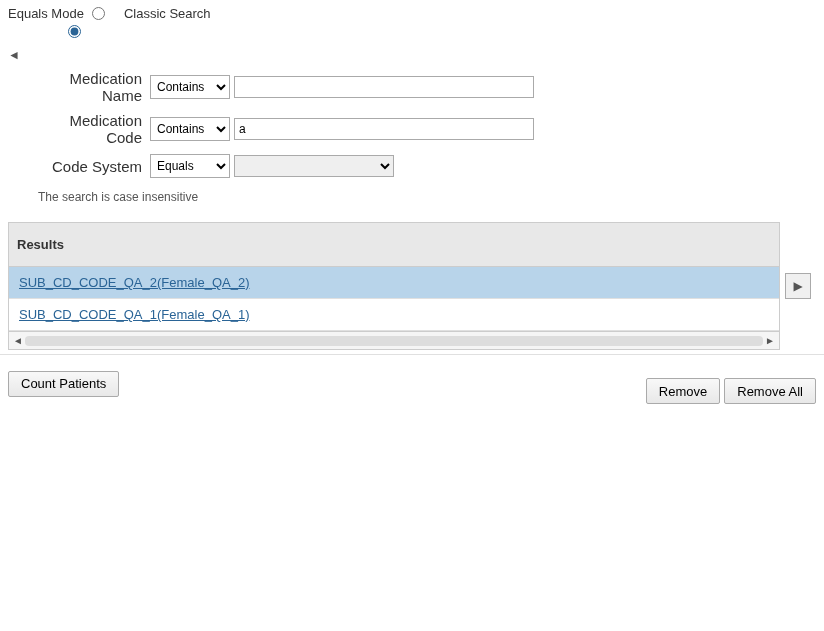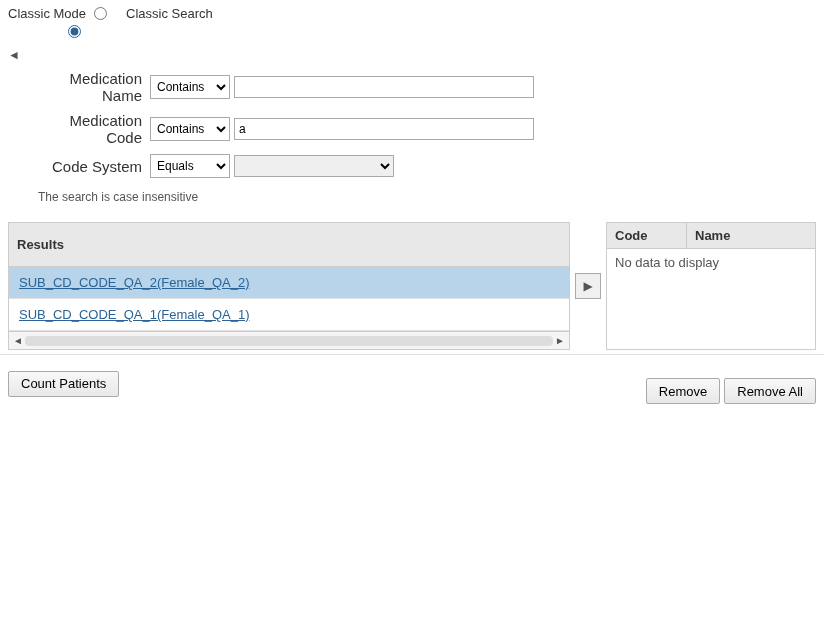--- a/index.html
+++ b/index.html
@@ -266,21 +266,21 @@
 
     input[type="radio"] {
       accent-color: #2a6496;
     }
   </style>
 </head>
 <body>
 
 <div class="top-section">
   <div class="search-mode-row">
-    <span class="search-mode-label">Classic Mode</span>
+    <span class="search-mode-label">Equals Mode</span>
     <label class="radio-option">
       <input type="radio" name="searchMode" value="classic" style="">
       <span>Classic Search</span>
     </label>
   </div>
   <div class="hierarchy-row">
     <label class="radio-option">
       <input type="radio" name="searchMode" value="hierarchy" checked="" style="">
     </label>
   </div>
@@ -341,29 +341,20 @@
       <span class="h-scrollbar-right-arrow">►</span>
     </div>
   </div>
 
   <div class="center-arrow-col">
     <button class="arrow-btn">
       <span>▶</span>
     </button>
   </div>
 
-  <div class="right-panel">
-    <div class="right-panel-header">
-      <div class="right-panel-col right-panel-col-code">Code</div>
-      <div class="right-panel-col">Name</div>
-    </div>
-    <div class="right-panel-body">
-      <span>No data to display</span>
-    </div>
-  </div>
 </div>
 
 <div class="bottom-bar">
   <div class="bottom-left">
     <button class="action-button">Count Patients</button>
   </div>
   <div class="bottom-right">
     <button class="action-button">Remove</button>
     <button class="action-button">Remove All</button>
   </div>

